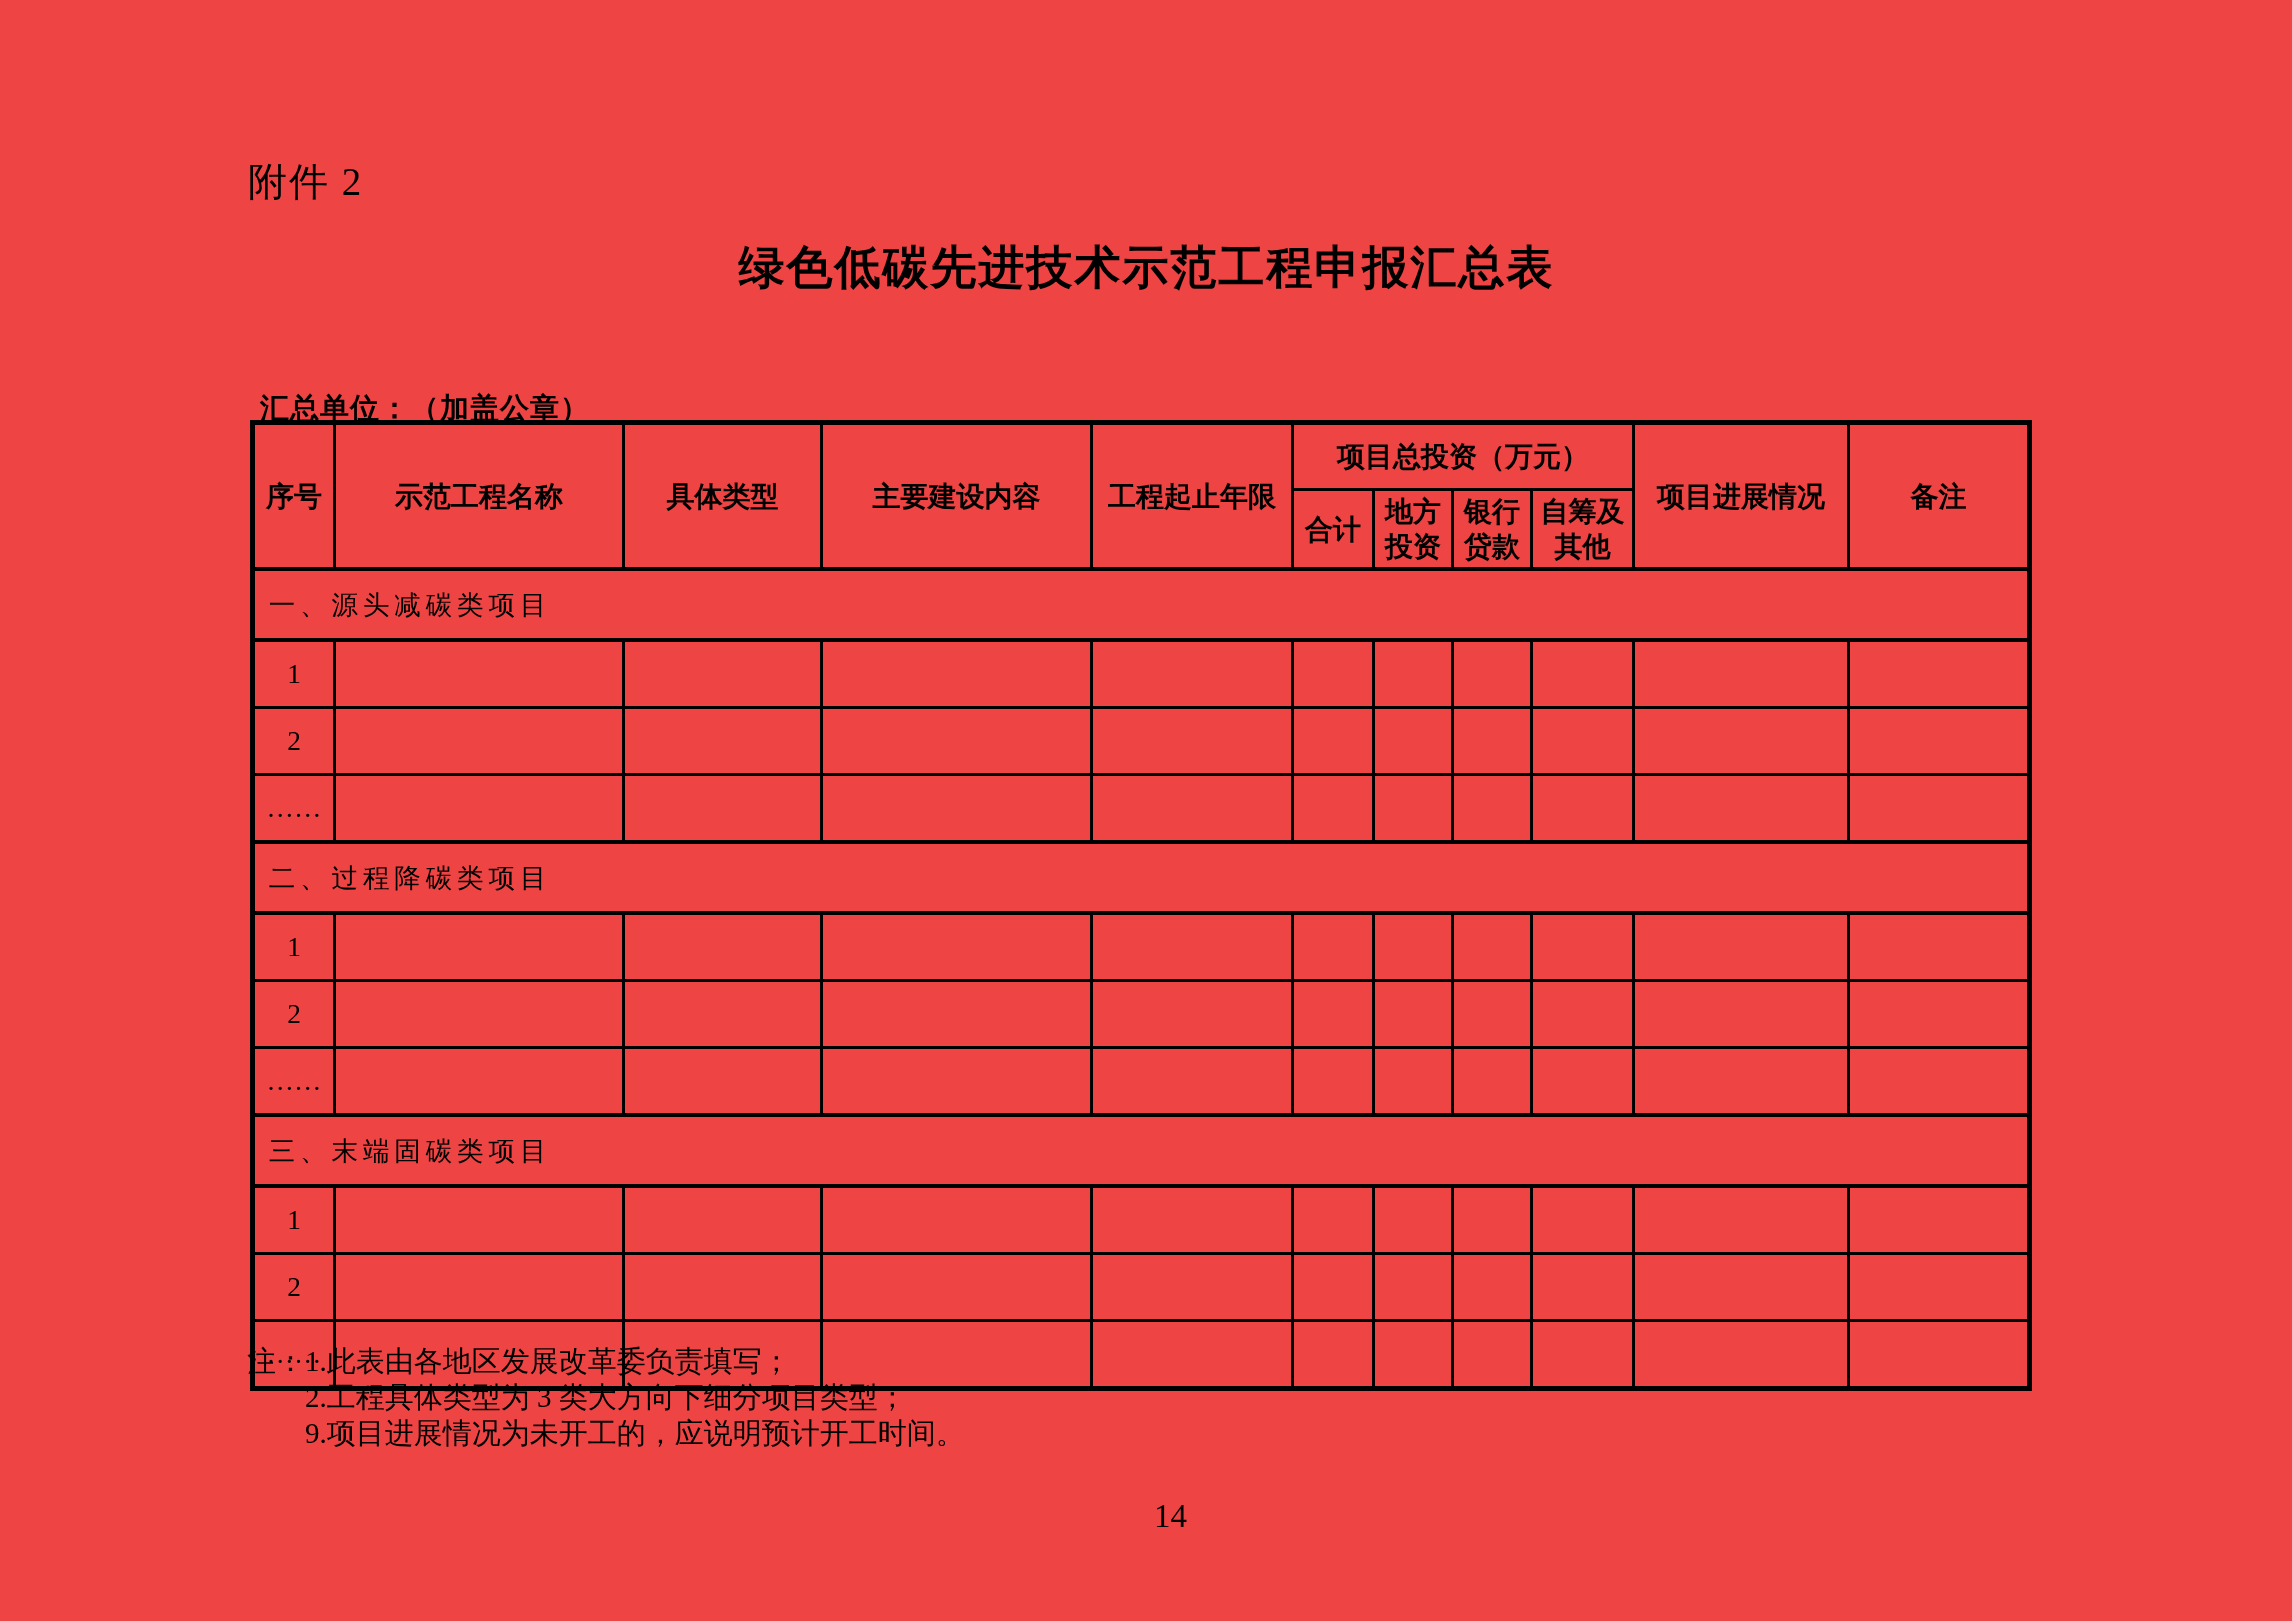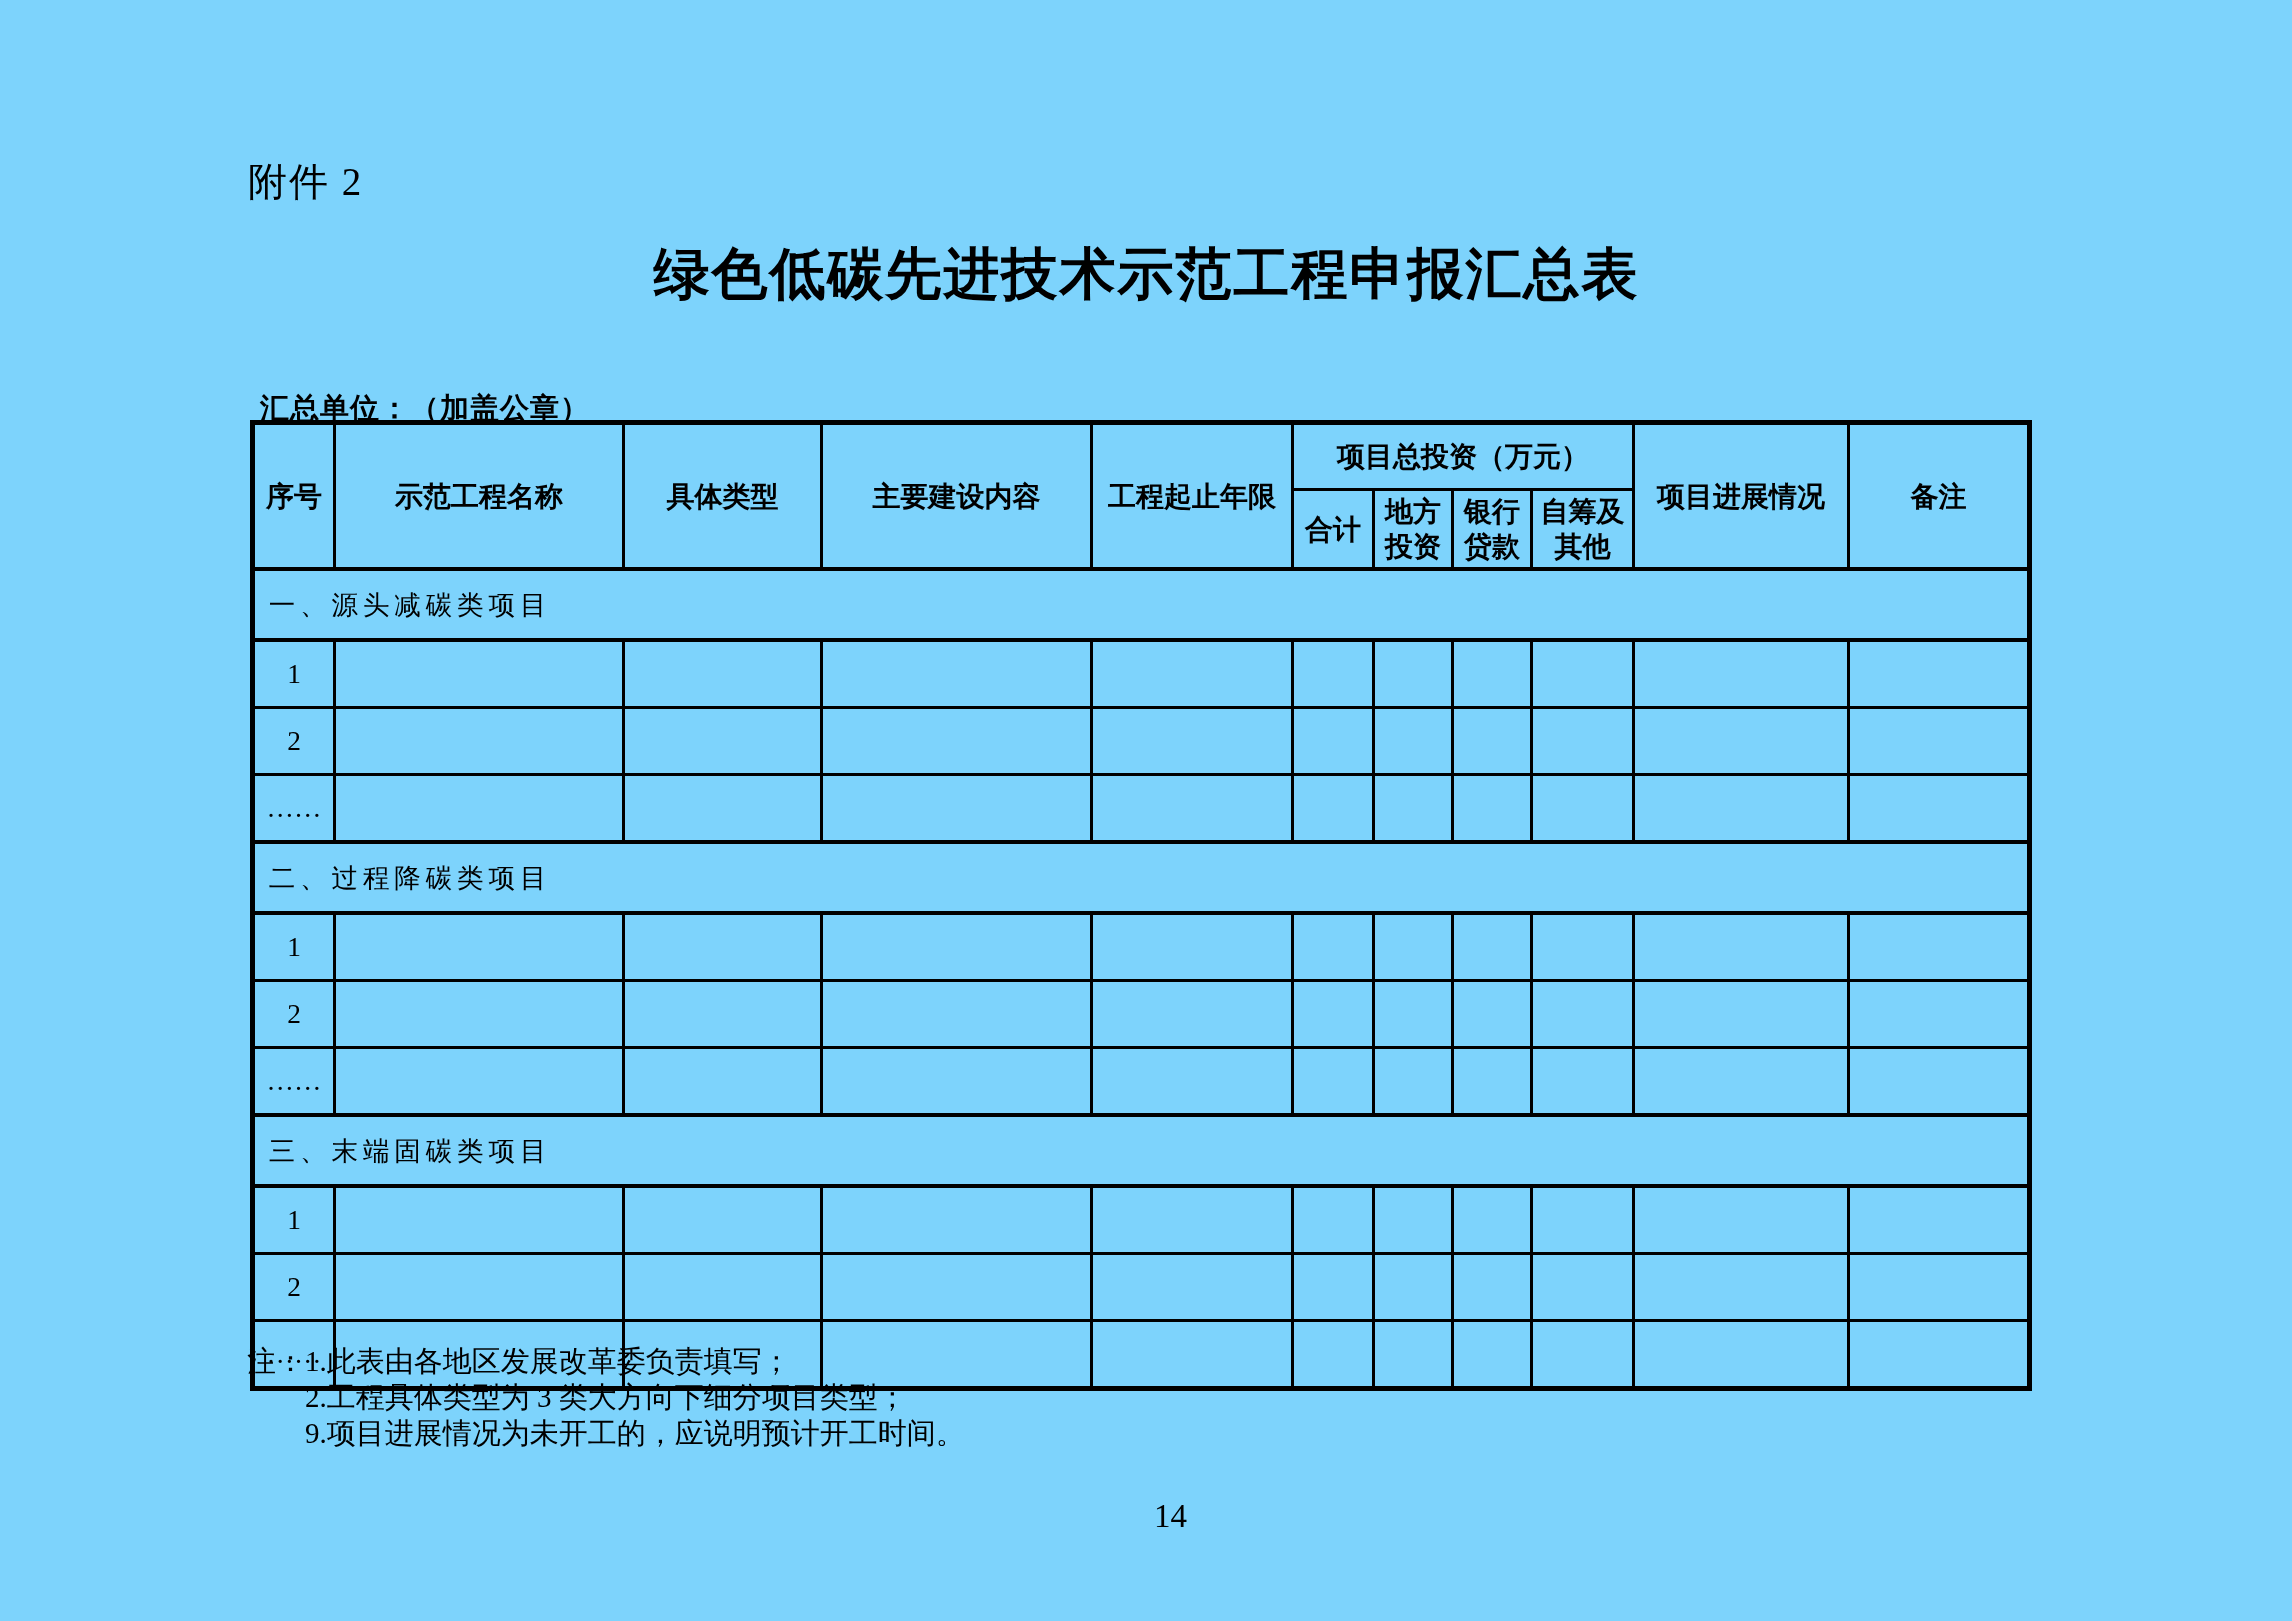--- a/index.html
+++ b/index.html
@@ -1,31 +1,31 @@
 <!DOCTYPE html>
 <html><head>
 <meta charset="utf-8">
 <style>
   html,body { margin:0; padding:0; background:#e8e8e8; }
   .page {
     position:relative;
     width:2293px; height:1621px;
-    background:#7dd3fc;
+    background:#ef4444;
     font-family:"Liberation Serif", serif;
     color:#000;
     overflow:hidden;
   }
   .attachment {
     position:absolute; left:248px; top:155px;
     font-size:39px; letter-spacing:2px;
   }
   .doc-title {
     position:absolute; left:0; top:237px; width:2293px;
     text-align:center;
-    font-size:56px; font-weight:bold; letter-spacing:2px;
+    font-size:46px; font-weight:bold; letter-spacing:2px;
     font-family:Liberation Mono, monospace;
   }
   .unit-line {
     position:absolute; left:260px; top:359px;
     font-size:29px; font-weight:bold; letter-spacing:1px;margin-top:30px;
   }
   .table-wrap { position:absolute; left:250px; top:420px; }
   table.summary {
     border-collapse:collapse; table-layout:fixed;
     width:1778px;

